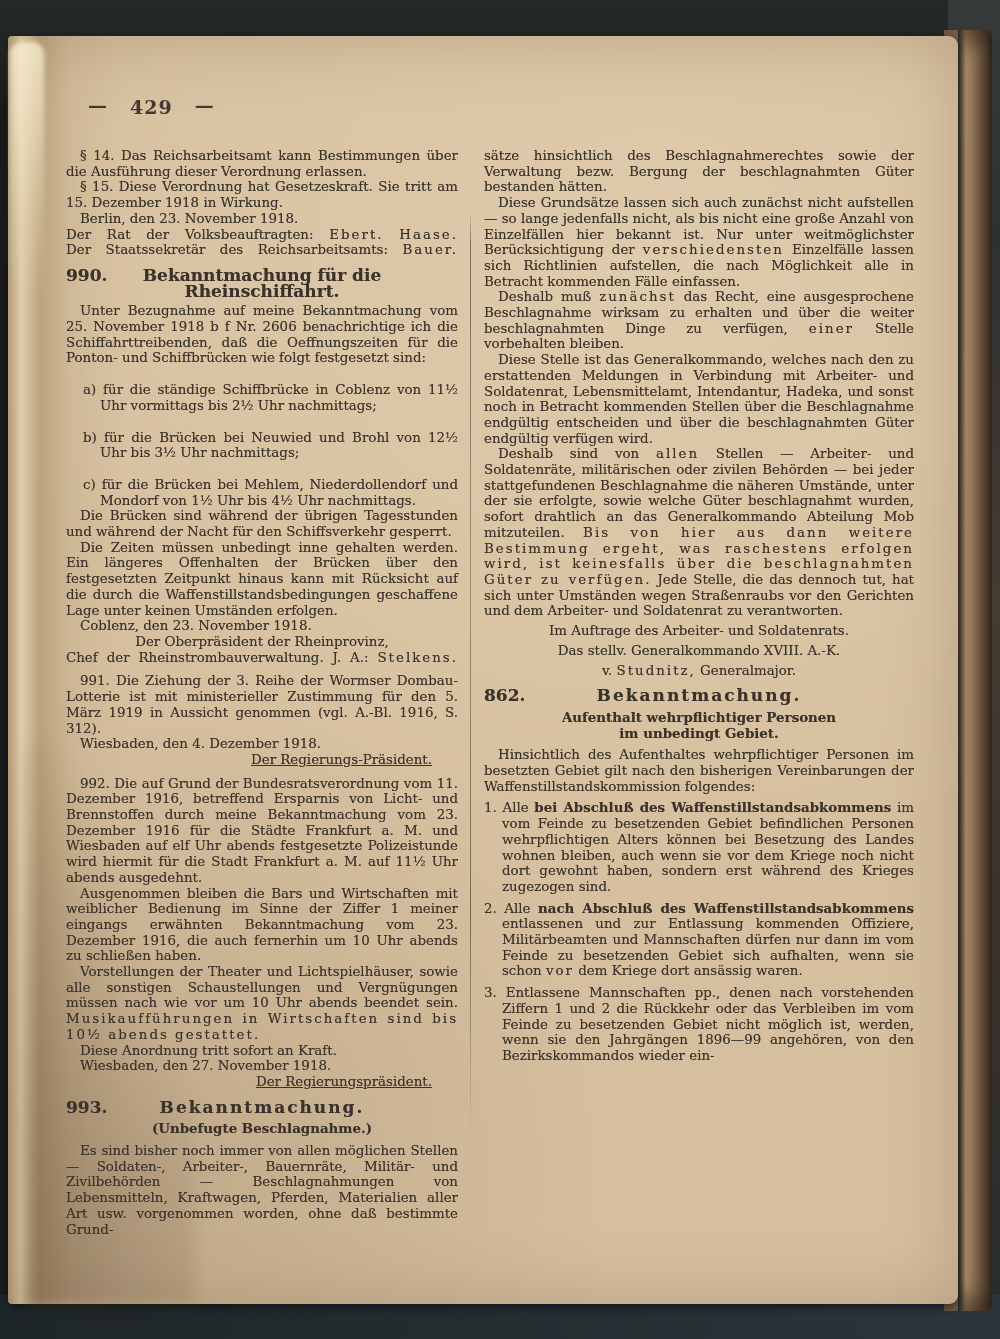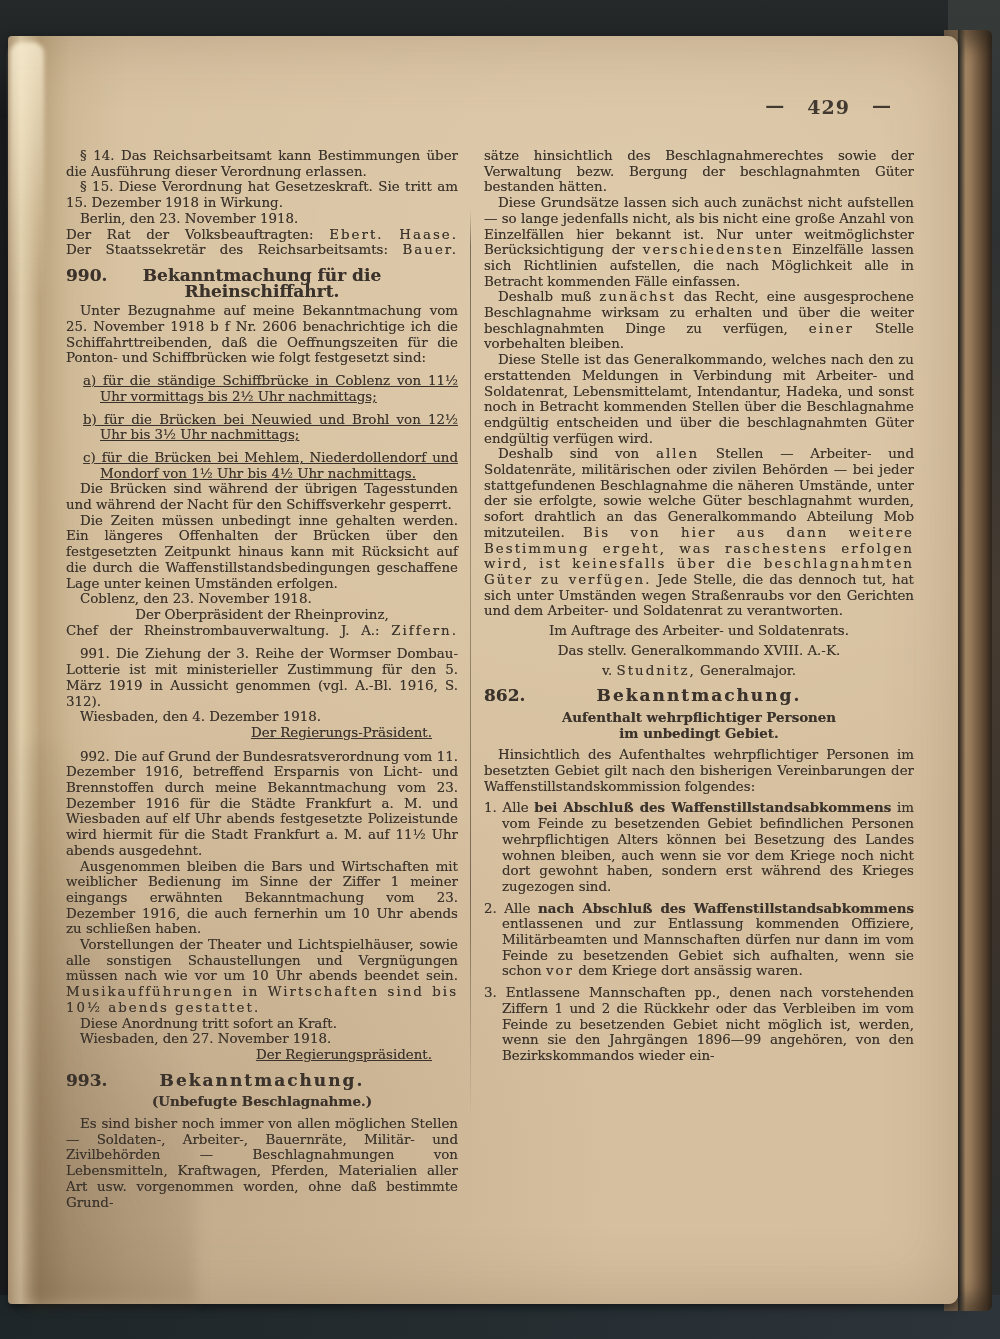--- a/index.html
+++ b/index.html
@@ -29,40 +29,40 @@
       linear-gradient(90deg,#bda684 0px,#ecdcb8 13px,#bfa781 32px,#cfb996 62px,#d6c09f 120px,#d5bf9e 100%);
     box-shadow:inset 0 0 70px rgba(112,86,58,.30), 2px 3px 10px rgba(0,0,0,.55);}
   .gutter-shadow{position:absolute;left:18px;bottom:0;top:56%;width:170px;pointer-events:none;
     background:linear-gradient(68deg, rgba(92,70,48,.42) 0%, rgba(92,70,48,.18) 38%, rgba(92,70,48,0) 68%);
     filter:blur(7px);}
   .curl-highlight{position:absolute;left:2px;top:6px;width:34px;height:260px;pointer-events:none;
     background:linear-gradient(180deg, rgba(252,242,214,.75), rgba(240,224,188,.25) 70%, rgba(240,224,188,0));
     filter:blur(2px);border-radius:12px;}
   
   .content{position:absolute;left:58px;right:44px;top:60px;color:#3b332b;}
-  .page-head{text-align:right;font-size:19px;font-weight:bold;letter-spacing:1px;color:#423a30;}
+  .page-head{text-align:left;font-size:19px;font-weight:bold;letter-spacing:1px;color:#423a30;}
   .page-head .dash{display:inline-block;margin:0 22px;transform:translateY(-2px);}
   .columns{display:flex;gap:26px;margin-top:30px;position:relative;}
   .columns::before{content:"";position:absolute;left:404px;top:62px;bottom:90px;width:1px;
     background:linear-gradient(180deg, rgba(62,52,42,0) 0%, rgba(62,52,42,.62) 4%, rgba(62,52,42,.38) 40%, rgba(62,52,42,.62) 75%, rgba(62,52,42,0) 100%);}
   .col{font-size:13.4px;line-height:15.7px;text-align:justify;
     text-shadow:0 0 .5px rgba(59,51,44,.55);}
   .col-left{width:392px;flex:none;}
   .col-right{flex:1;min-width:0;}
   p{margin:0;}
   .ind{text-indent:14px;}
   .center{text-align:center;text-indent:0;}
   .right-align{text-align:right;text-indent:0;padding-right:26px;text-decoration:underline;}
   .spread{text-align:justify;text-align-last:justify;text-indent:0;}
   .sp{letter-spacing:2px;}
   .bold{font-weight:bold;}
   .mt4{margin-top:4px;} .mt6{margin-top:6px;} .mt8{margin-top:8px;} .mt10{margin-top:10px;}
   .section-line{position:relative;text-align:center;font-weight:bold;font-size:17px;}
   .section-line .num{position:absolute;left:0;top:0;font-weight:bold;letter-spacing:0;}
-  .hang{padding-left:34px;text-indent:-17px;text-align:justify;margin-top:7px;text-decoration:underline;}
+  .hang{padding-left:34px;text-indent:-17px;text-align:justify;margin-top:16px;}
   .hang2{padding-left:18px;text-indent:-18px;text-align:justify;}
 </style>
 </head>
 <body>
 
 <div class="scene">
   <div class="cover-top"></div>
   <div class="cover-right"></div>
   <div class="cover-bottom"></div>
   <div class="page-stack"></div>
@@ -85,21 +85,21 @@
 
           <div class="section-line mt10"><span class="num">990.</span><span>Bekanntmachung für die Rheinschiffahrt.</span></div>
           <p class="p ind mt4">Unter Bezugnahme auf meine Bekanntmachung vom 25. November 1918 b f Nr. 2606 benachrichtige ich die Schiffahrttreibenden, daß die Oeffnungszeiten für die Ponton- und Schiffbrücken wie folgt festgesetzt sind:</p>
           <div class="hang"><span>a)</span> <span>für die ständige Schiffbrücke in Coblenz von 11½ Uhr vormittags bis 2½ Uhr nachmittags;</span></div>
           <div class="hang"><span>b)</span> <span>für die Brücken bei Neuwied und Brohl von 12½ Uhr bis 3½ Uhr nachmittags;</span></div>
           <div class="hang"><span>c)</span> <span>für die Brücken bei Mehlem, Niederdollendorf und Mondorf von 1½ Uhr bis 4½ Uhr nachmittags.</span></div>
           <p class="p ind">Die Brücken sind während der übrigen Tagesstunden und während der Nacht für den Schiffsverkehr gesperrt.</p>
           <p class="p ind">Die Zeiten müssen unbedingt inne gehalten werden. Ein längeres Offenhalten der Brücken über den festgesetzten Zeitpunkt hinaus kann mit Rücksicht auf die durch die Waffenstillstandsbedingungen geschaffene Lage unter keinen Umständen erfolgen.</p>
           <p class="ind">Coblenz, den 23. November 1918.</p>
           <p class="center">Der Oberpräsident der Rheinprovinz,</p>
-          <p class="spread"><span>Chef der Rheinstrombauverwaltung. J. A.:</span> <span class="sp">Ziffern.</span></p>
+          <p class="spread"><span>Chef der Rheinstrombauverwaltung. J. A.:</span> <span class="sp">Stelkens.</span></p>
 
           <p class="p ind mt8">991. Die Ziehung der 3. Reihe der Wormser Dombau-Lotterie ist mit ministerieller Zustimmung für den 5. März 1919 in Aussicht genommen (vgl. A.-Bl. 1916, S. 312).</p>
           <p class="ind">Wiesbaden, den 4. Dezember 1918.</p>
           <p class="right-align">Der Regierungs-Präsident.</p>
 
           <p class="p ind mt8">992. Die auf Grund der Bundesratsverordnung vom 11. Dezember 1916, betreffend Ersparnis von Licht- und Brennstoffen durch meine Bekanntmachung vom 23. Dezember 1916 für die Städte Frankfurt a. M. und Wiesbaden auf elf Uhr abends festgesetzte Polizeistunde wird hiermit für die Stadt Frankfurt a. M. auf 11½ Uhr abends ausgedehnt.</p>
           <p class="p ind">Ausgenommen bleiben die Bars und Wirtschaften mit weiblicher Bedienung im Sinne der Ziffer 1 meiner eingangs erwähnten Bekanntmachung vom 23. Dezember 1916, die auch fernerhin um 10 Uhr abends zu schließen haben.</p>
           <p class="p ind"><span>Vorstellungen der Theater und Lichtspielhäuser, sowie alle sonstigen Schaustellungen und Vergnügungen müssen nach wie vor um 10 Uhr abends beendet sein.</span> <span class="sp">Musikaufführungen in Wirtschaften sind bis 10½ abends gestattet.</span></p>
           <p class="ind">Diese Anordnung tritt sofort an Kraft.</p>
           <p class="ind">Wiesbaden, den 27. November 1918.</p>

